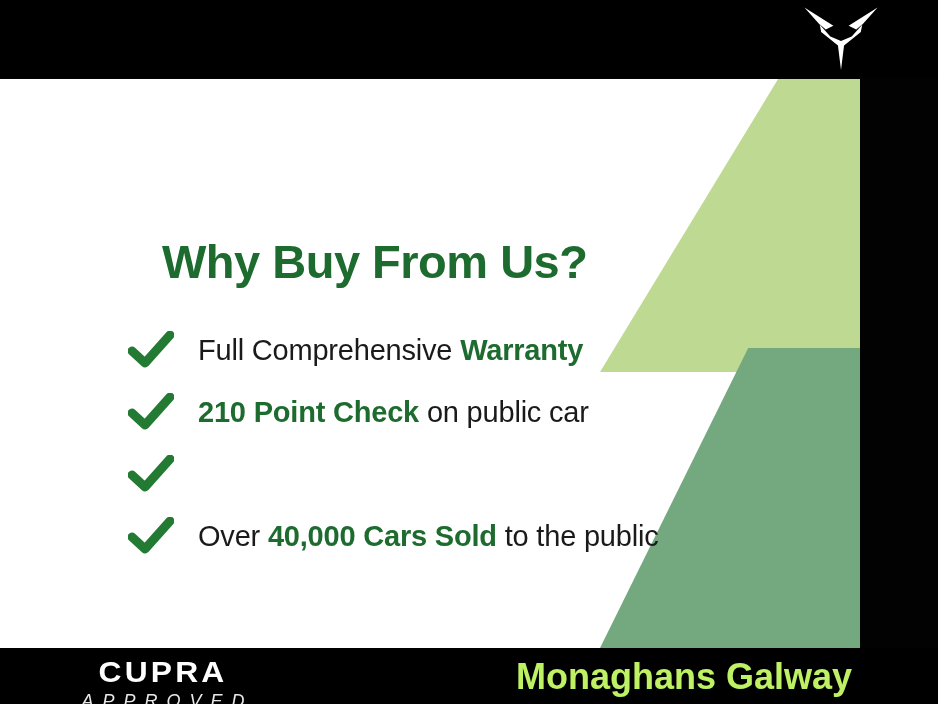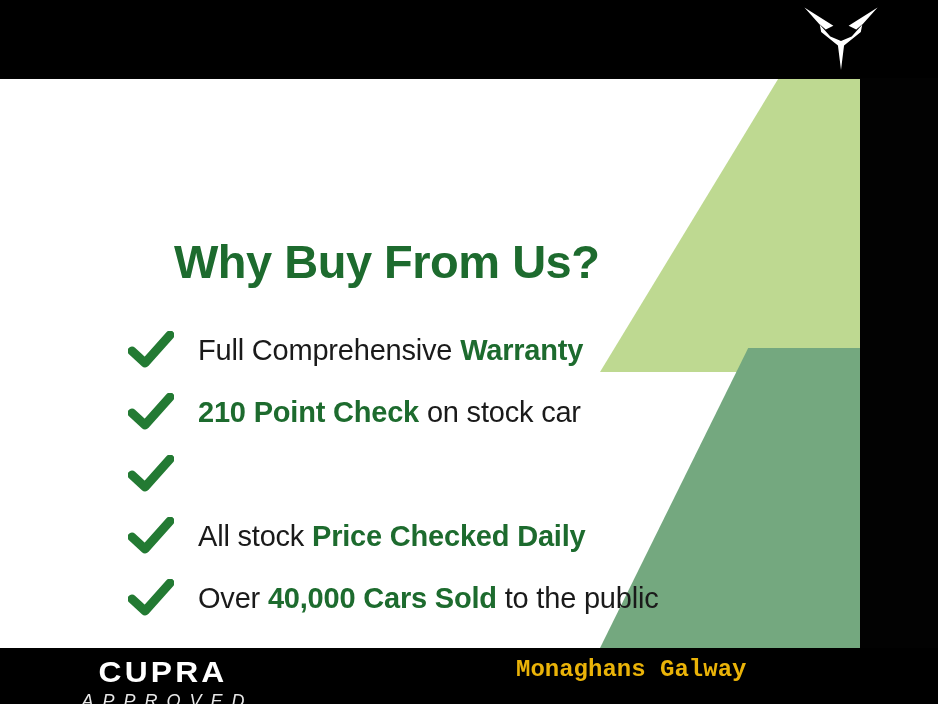--- a/index.html
+++ b/index.html
@@ -65,21 +65,21 @@
     bottom: 0;
     width: 260px;
     height: 300px;
     background: #74a87f;
     clip-path: polygon(100% 0, 100% 100%, 0 100%, 57% 0);
   }
 
   
   .title {
     position: absolute;
-    left: 174px;
+    left: 162px;
     top: 155px;
     font-size: 47px;
     font-weight: bold;
     color: #1d6b2e;
     letter-spacing: -0.5px;
     white-space: nowrap;
   }
 
   
   .bullets {
@@ -142,26 +142,25 @@
     font-size: 18px;
     color: #e8e8e8;
     letter-spacing: 9px;
     text-indent: 9px;
     font-style: italic;
   }
   .dealer-name {
     position: absolute;
     left: 516px;
     top: 656px;
-    font-size: 24px;
-    font-weight: bold;
-    color: #eab308;
+    font-size: 36px;
+    font-weight: bold;
+    color: #bef264;
     letter-spacing: 0px;
     white-space: nowrap;
-    font-family: Liberation Mono, monospace;
   }
 </style>
 </head>
 <body>
 
 <div id="stage">
 
   <div class="header-bar">
     <svg class="tribal-logo" viewBox="0 0 100 84">
       <path fill="#ffffff" d="M2 2 L40 26 L30 31 L22 24 L24 34 L46 52 L50 84 L54 52 L76 34 L78 24 L70 31 L60 26 L98 2 L64 40 L50 46 L36 40 Z"></path>
@@ -181,36 +180,30 @@
         <svg class="check-icon" viewBox="0 0 46 38">
           <path d="M4 20 L17 32 L42 4" fill="none" stroke="#237a33" stroke-width="9" stroke-linecap="round" stroke-linejoin="round"></path>
         </svg>
         <div class="bullet-text"><span>Full Comprehensive </span><span class="hl">Warranty</span><span></span></div>
       </div>
 
       <div class="bullet-row">
         <svg class="check-icon" viewBox="0 0 46 38">
           <path d="M4 20 L17 32 L42 4" fill="none" stroke="#237a33" stroke-width="9" stroke-linecap="round" stroke-linejoin="round"></path>
         </svg>
-        <div class="bullet-text"><span></span><span class="hl">210 Point Check</span><span> on stock car</span></div>
-      </div>
-
-
-      <div class="bullet-row">
-        <svg class="check-icon" viewBox="0 0 46 38">
-          <path d="M4 20 L17 32 L42 4" fill="none" stroke="#237a33" stroke-width="9" stroke-linecap="round" stroke-linejoin="round"></path>
-        </svg>
-      </div>
-
-      <div class="bullet-row">
-        <svg class="check-icon" viewBox="0 0 46 38">
-          <path d="M4 20 L17 32 L42 4" fill="none" stroke="#237a33" stroke-width="9" stroke-linecap="round" stroke-linejoin="round"></path>
-        </svg>
-        <div class="bullet-text"><span>All stock </span><span class="hl">Price Checked Daily</span><span></span></div>
-      </div>
+        <div class="bullet-text"><span></span><span class="hl">210 Point Check</span><span> on public car</span></div>
+      </div>
+
+
+      <div class="bullet-row">
+        <svg class="check-icon" viewBox="0 0 46 38">
+          <path d="M4 20 L17 32 L42 4" fill="none" stroke="#237a33" stroke-width="9" stroke-linecap="round" stroke-linejoin="round"></path>
+        </svg>
+      </div>
+
 
       <div class="bullet-row">
         <svg class="check-icon" viewBox="0 0 46 38">
           <path d="M4 20 L17 32 L42 4" fill="none" stroke="#237a33" stroke-width="9" stroke-linecap="round" stroke-linejoin="round"></path>
         </svg>
         <div class="bullet-text"><span>Over </span><span class="hl">40,000 Cars Sold</span><span> to the public</span></div>
       </div>
 
     </div>
   </div>

